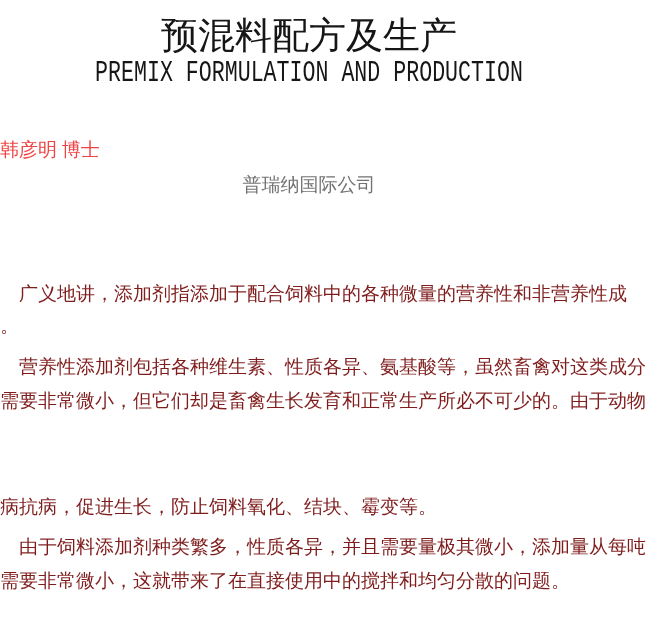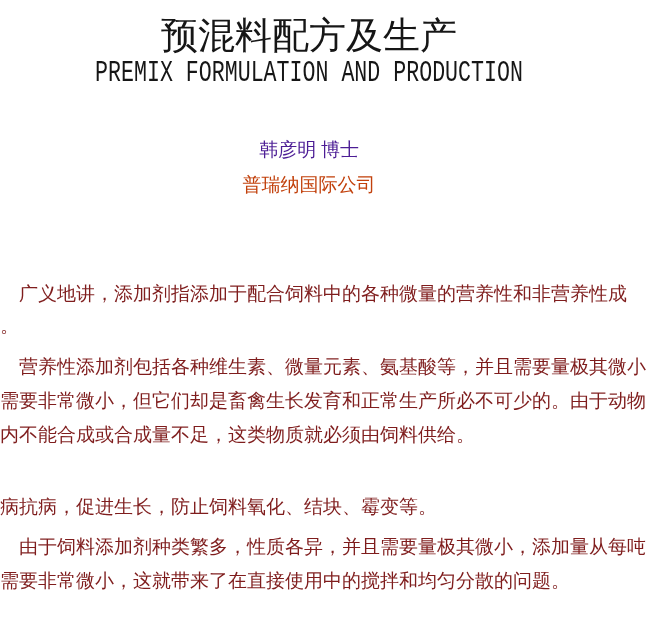--- a/index.html
+++ b/index.html
@@ -43,36 +43,36 @@
     white-space: nowrap;
     transform: scaleX(0.72);
     transform-origin: 309px 50%;
     color: #161616;
   }
   .doc-author {
     position: absolute;
     top: 139px;
     left: 0;
     width: 618px;
-    text-align: center;
+    text-align: left;
     font-size: 19px;
     line-height: 22px;
     white-space: nowrap;
-    color: #4c1d95;
+    color: #ef4444;
   }
   .doc-org {
     position: absolute;
     top: 174px;
     left: 0;
     width: 618px;
     text-align: center;
     font-size: 19px;
     line-height: 22px;
     white-space: nowrap;
-    color: #c2410c;
+    color: #737373;
   }
   .body-line {
     position: absolute;
     left: 0;
     font-size: 19px;
     line-height: 22px;
     white-space: nowrap;
     letter-spacing: 0px;
     color: #7f1d1d;
   }
@@ -89,23 +89,22 @@
 
   <div class="doc-subtitle">PREMIX FORMULATION AND PRODUCTION</div>
 
   <div class="doc-author">韩彦明 博士</div>
 
   <div class="doc-org">普瑞纳国际公司</div>
 
   <div class="body-line indent" style="top:283px">广义地讲，添加剂指添加于配合饲料中的各种微量的营养性和非营养性成</div>
   <div class="body-line" style="top:315px">。</div>
 
-  <div class="body-line indent" style="top:356px">营养性添加剂包括各种维生素、微量元素、氨基酸等，并且需要量极其微小</div>
+  <div class="body-line indent" style="top:356px">营养性添加剂包括各种维生素、性质各异、氨基酸等，虽然畜禽对这类成分</div>
   <div class="body-line" style="top:390px">需要非常微小，但它们却是畜禽生长发育和正常生产所必不可少的。由于动物</div>
-  <div class="body-line" style="top:424px">内不能合成或合成量不足，这类物质就必须由饲料供给。</div>
 
   <div class="body-line" style="top:496px">病抗病，促进生长，防止饲料氧化、结块、霉变等。</div>
 
   <div class="body-line indent" style="top:536px">由于饲料添加剂种类繁多，性质各异，并且需要量极其微小，添加量从每吨</div>
   <div class="body-line" style="top:570px">需要非常微小，这就带来了在直接使用中的搅拌和均匀分散的问题。</div>
 
 
 </div>
 
 </body></html>

